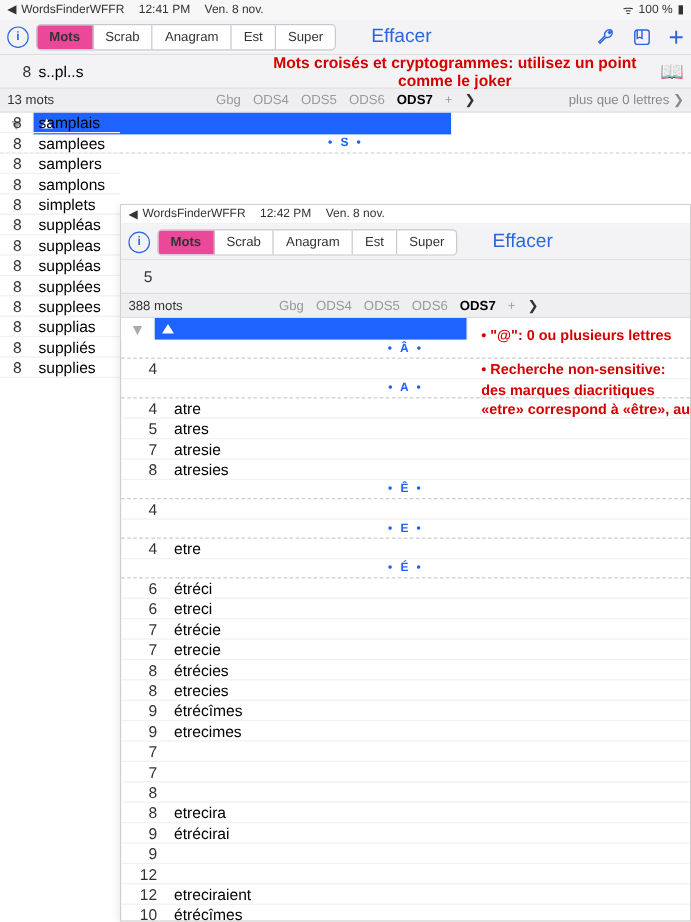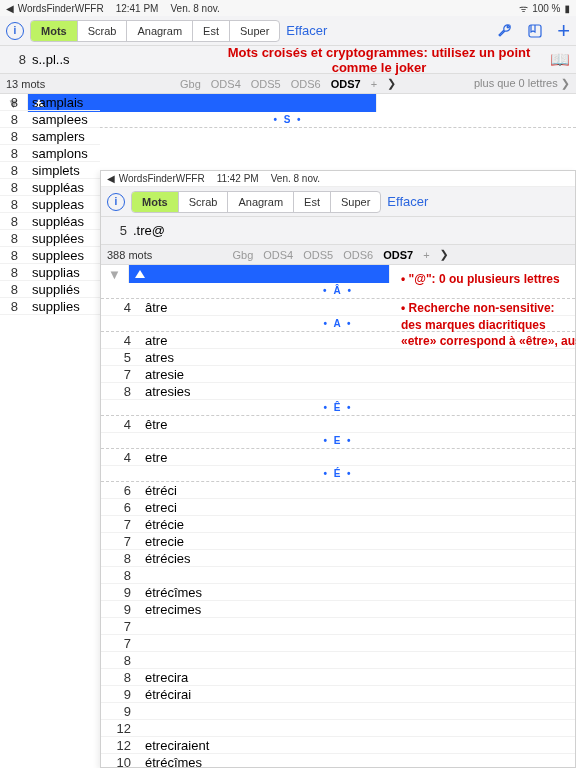--- a/index.html
+++ b/index.html
@@ -5,22 +5,22 @@
   * { box-sizing: border-box; margin: 0; padding: 0; font-family: -apple-system, "Helvetica Neue", Arial, sans-serif; }
   html, body { width: 576px; height: 768px; background: #fff; overflow: hidden; font-size: 13px; color: #000; }
   .statusbar { height: 16px; display: flex; align-items: center; justify-content: space-between; padding: 0 6px; font-size: 10px; color: #333; background:#f7f7f7; }
   .statusbar .left { display:flex; align-items:center; gap:4px; }
   .statusbar .right { display:flex; align-items:center; gap:4px; }
   .toolbar { height: 30px; background:#f3f3f5; border-bottom:1px solid #ddd; display:flex; align-items:center; padding:0 6px; gap:6px; }
   .info-icon { width:18px;height:18px;border:1.5px solid #2b66df;border-radius:50%;display:flex;align-items:center;justify-content:center;color:#2b66df;font-size:10px;font-weight:bold; }
   .seg { display:flex; border:1px solid #c9c9ce; border-radius:4px; overflow:hidden; background:#fff; height:22px; }
   .seg div { padding:0 10px; font-size:11px; display:flex; align-items:center; border-right:1px solid #c9c9ce; color:#333; }
   .seg div:last-child { border-right:none; }
-  .seg div.active { background:#bef264; font-weight:600; }
-  .link-btn { color:#2b66df; font-size:13px; }
+  .seg div.active { background:#ec4899; font-weight:600; }
+  .link-btn { color:#2b66df; font-size:16px;margin-left:23px; }
   .toolbar-right { margin-left:auto; display:flex; gap:14px; align-items:center; color:#2b66df; font-size:16px; }
   .red-finger { position:relative; }
   .red-finger::after{ content:""; position:absolute; top:22px; left:12px; width:8px; height:14px; background:#d40000; border-radius:4px 4px 6px 6px; }
   .searchbar { height:28px; background:#f3f3f5; border-bottom:1px solid #ddd; display:flex; align-items:center; padding:0 6px; font-size:13px;}
   .searchbar .cnt { width:20px; text-align:right; color:#333; margin-right:6px;}
   .searchbar input { flex:0 0 90px; border:none; background:transparent; font-size:13px; outline:none; }
   .headline { flex:1; text-align:center; color:#d40000; font-weight:bold; font-size:13px; }
   .book-icon { color:#c0a060; font-size:16px; }
   .subbar { height:20px; background:#efeff1; border-bottom:1px solid #ddd; display:flex; align-items:center; font-size:11px; padding:0 6px; color:#333;}
   .subbar .dicts { margin-left:auto; display:flex; gap:10px; align-items:center; color:#999;}
@@ -170,38 +170,37 @@
         <span class="w">supplies</span>
       </div>
     </div>
 </div>
 
 <div class="panel-right">
   <div class="statusbar" style="border-bottom:1px solid #eee;">
     <div class="left">
       <span>◀</span>
       <span>WordsFinderWFFR</span>
-      <span style="margin-left:8px">11:42 PM</span>
+      <span style="margin-left:8px">12:42 PM</span>
       <span style="margin-left:8px">Ven. 8 nov.</span>
     </div>
   </div>
   <div class="toolbar">
     <div class="info-icon">i</div>
     <div class="seg" id="seg2">
         <div class="active">Mots</div>
         <div>Scrab</div>
         <div>Anagram</div>
         <div>Est</div>
         <div>Super</div>
       </div>
     <span class="link-btn">Effacer</span>
   </div>
   <div class="searchbar">
     <span class="cnt">5</span>
-    <input style="flex: 1 1 0%;" value=".tre@">
   </div>
   <div class="subbar">
     <span>388 mots</span>
     <div class="dicts" id="dicts2" style="margin:0 auto;">
         <span>Gbg</span>
         <span>ODS4</span>
         <span>ODS5</span>
         <span>ODS6</span>
         <span class="cur">ODS7</span>
         <span>+</span>
@@ -214,21 +213,20 @@
     <div class="col-main" style="flex:0 0 260px">
         <div class="tri"></div>
       </div>
     <div style="flex:1;background:#fff;border-left:1px solid #eee"></div>
   </div>
 
   <div id="list2" style="position:relative;">
       <div class="sectionhdr">• Â •</div>
       <div class="row">
         <span class="n" style="width:40px">4</span>
-        <span class="w">âtre</span>
       </div>
       <div class="sectionhdr">• A •</div>
       <div class="row">
         <span class="n" style="width:40px">4</span>
         <span class="w">atre</span>
       </div>
       <div class="row">
         <span class="n" style="width:40px">5</span>
         <span class="w">atres</span>
       </div>
@@ -236,21 +234,20 @@
         <span class="n" style="width:40px">7</span>
         <span class="w">atresie</span>
       </div>
       <div class="row">
         <span class="n" style="width:40px">8</span>
         <span class="w">atresies</span>
       </div>
       <div class="sectionhdr">• Ê •</div>
       <div class="row">
         <span class="n" style="width:40px">4</span>
-        <span class="w">être</span>
       </div>
       <div class="sectionhdr">• E •</div>
       <div class="row">
         <span class="n" style="width:40px">4</span>
         <span class="w">etre</span>
       </div>
       <div class="sectionhdr">• É •</div>
       <div class="row">
         <span class="n" style="width:40px">6</span>
         <span class="w">étréci</span>
@@ -266,20 +263,21 @@
       <div class="row">
         <span class="n" style="width:40px">7</span>
         <span class="w">etrecie</span>
       </div>
       <div class="row">
         <span class="n" style="width:40px">8</span>
         <span class="w">étrécies</span>
       </div>
       <div class="row">
         <span class="n" style="width:40px">8</span>
+        <span class="w">etrecies</span>
       </div>
       <div class="row">
         <span class="n" style="width:40px">9</span>
         <span class="w">étrécîmes</span>
       </div>
       <div class="row">
         <span class="n" style="width:40px">9</span>
         <span class="w">etrecimes</span>
       </div>
       <div class="row">

